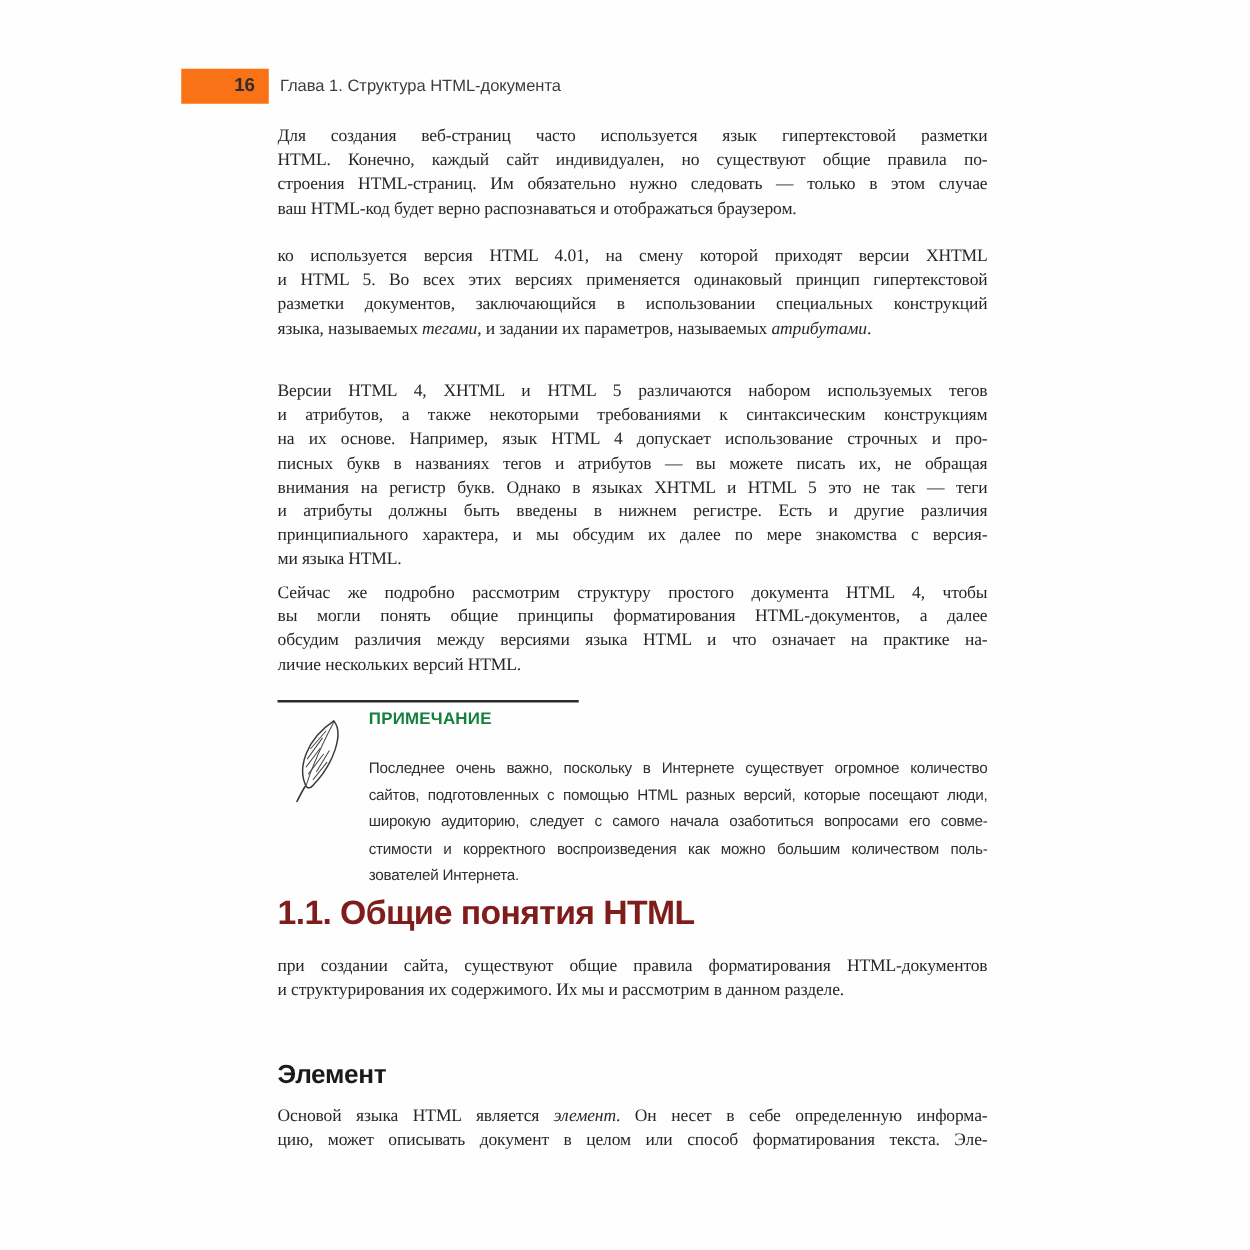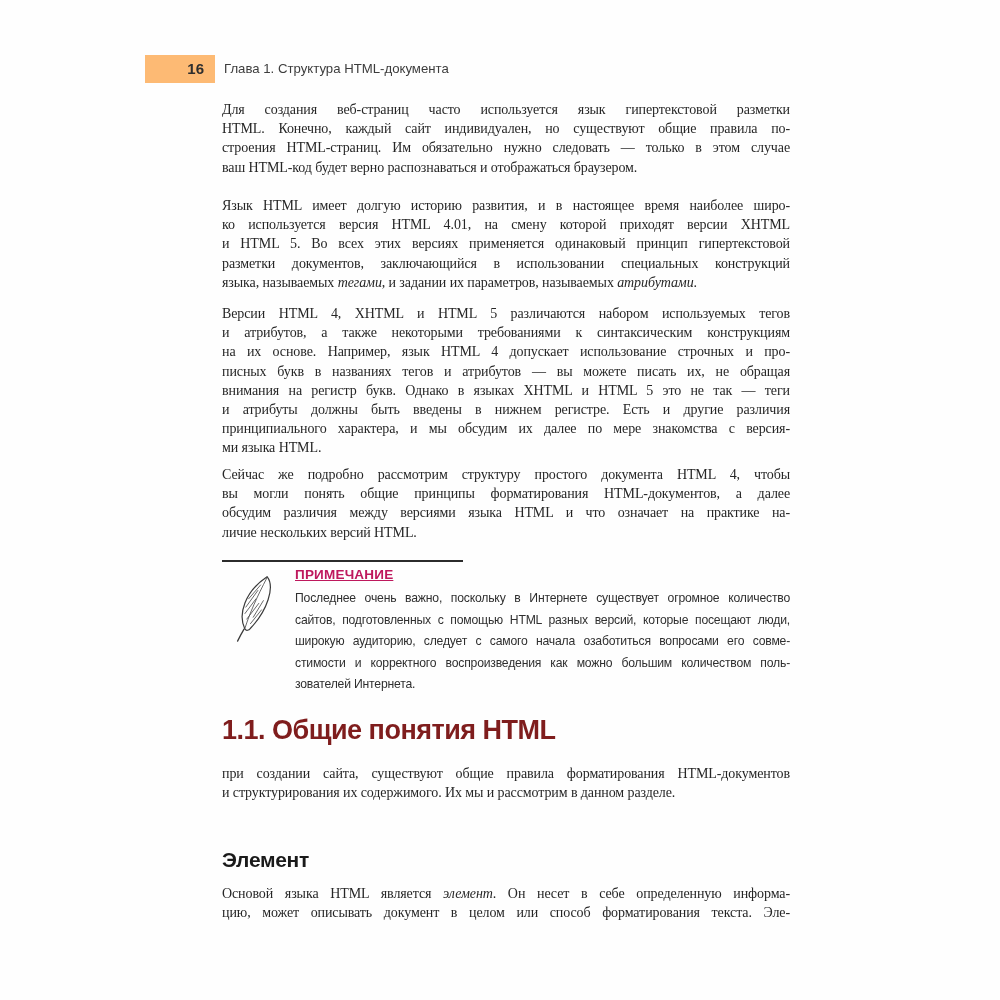--- a/index.html
+++ b/index.html
@@ -12,21 +12,21 @@
     font-family: "Liberation Serif", serif;
     color: #262626;
     overflow: hidden;
   }
 
   
   .page-header { position: absolute; left: 0; top: 55px; width: 1000px; height: 28px; }
   .page-number-box {
     position: absolute; left: 145px; top: 0;
     width: 70px; height: 28px;
-    background: #fdba74;
+    background: #f97316;
     text-align: right;
     padding-right: 11px;
     line-height: 28px;
     font-family: "Liberation Sans", sans-serif;
     font-weight: bold; font-size: 15px; color: #2e2e2e;
   }
   .chapter-title {
     position: absolute; left: 224px; top: 0; height: 28px;
     line-height: 28px;
     font-family: "Liberation Sans", sans-serif;
@@ -54,24 +54,23 @@
   .p5 { top: 764px; }
   .p6 { top: 884px; }
 
   
   .note { position: absolute; left: 222px; top: 560px; width: 568px; height: 150px; }
   .note-rule { position: absolute; left: 0; top: 0; width: 241px; height: 2px; background: #2b2b2b; }
   .note-icon { position: absolute; left: 10px; top: 13px; width: 48px; height: 70px; }
   .note-content { position: absolute; left: 73px; top: 5px; width: 495px; }
   .note-title {
     font-family: "Liberation Sans", sans-serif;
-    font-weight: bold; font-size: 13.5px; color: #be185d;
-    height: 20px; line-height: 20px; margin-bottom: 3px;
+    font-weight: bold; font-size: 13.5px; color: #15803d;
+    height: 20px; line-height: 20px; margin-bottom: 19px;
     letter-spacing: 0.2px;
-    text-decoration: underline;
   }
   .note-body { font-family: Liberation Sans, sans-serif; font-size: 12.2px; letter-spacing: -0.2px; color: #2f2f2f; }
   .note-body .tline { line-height: 21.5px; height: 21.5px; }
 
   
   .section-heading {
     position: absolute; left: 222px; top: 713px; width: 568px;
     font-family: "Liberation Sans", sans-serif;
     font-weight: bold; font-size: 27px; letter-spacing: -0.5px;
     color: #7f1d1d; line-height: 34px;
@@ -96,21 +95,20 @@
   </header>
 
   <div class="para p1">
       <div class="tline"><span>Для создания веб-страниц часто используется язык гипертекстовой разметки</span></div>
       <div class="tline"><span>HTML. Конечно, каждый сайт индивидуален, но существуют общие правила по-</span></div>
       <div class="tline"><span>строения HTML-страниц. Им обязательно нужно следовать — только в этом случае</span></div>
       <div class="tline tlast"><span>ваш HTML-код будет верно распознаваться и отображаться браузером.</span></div>
     </div>
 
   <div class="para p2">
-      <div class="tline"><span>Язык HTML имеет долгую историю развития, и в настоящее время наиболее широ-</span></div>
       <div class="tline"><span>ко используется версия HTML 4.01, на смену которой приходят версии XHTML</span></div>
       <div class="tline"><span>и HTML 5. Во всех этих версиях применяется одинаковый принцип гипертекстовой</span></div>
       <div class="tline"><span>разметки документов, заключающийся в использовании специальных конструкций</span></div>
       <div class="tline tlast"><span>языка, называемых </span><span class="it">тегами</span><span>, и задании их параметров, называемых </span><span class="it">атрибутами</span><span>.</span></div>
     </div>
 
   <div class="para p3">
       <div class="tline"><span>Версии HTML 4, XHTML и HTML 5 различаются набором используемых тегов</span></div>
       <div class="tline"><span>и атрибутов, а также некоторыми требованиями к синтаксическим конструкциям</span></div>
       <div class="tline"><span>на их основе. Например, язык HTML 4 допускает использование строчных и про-</span></div>

